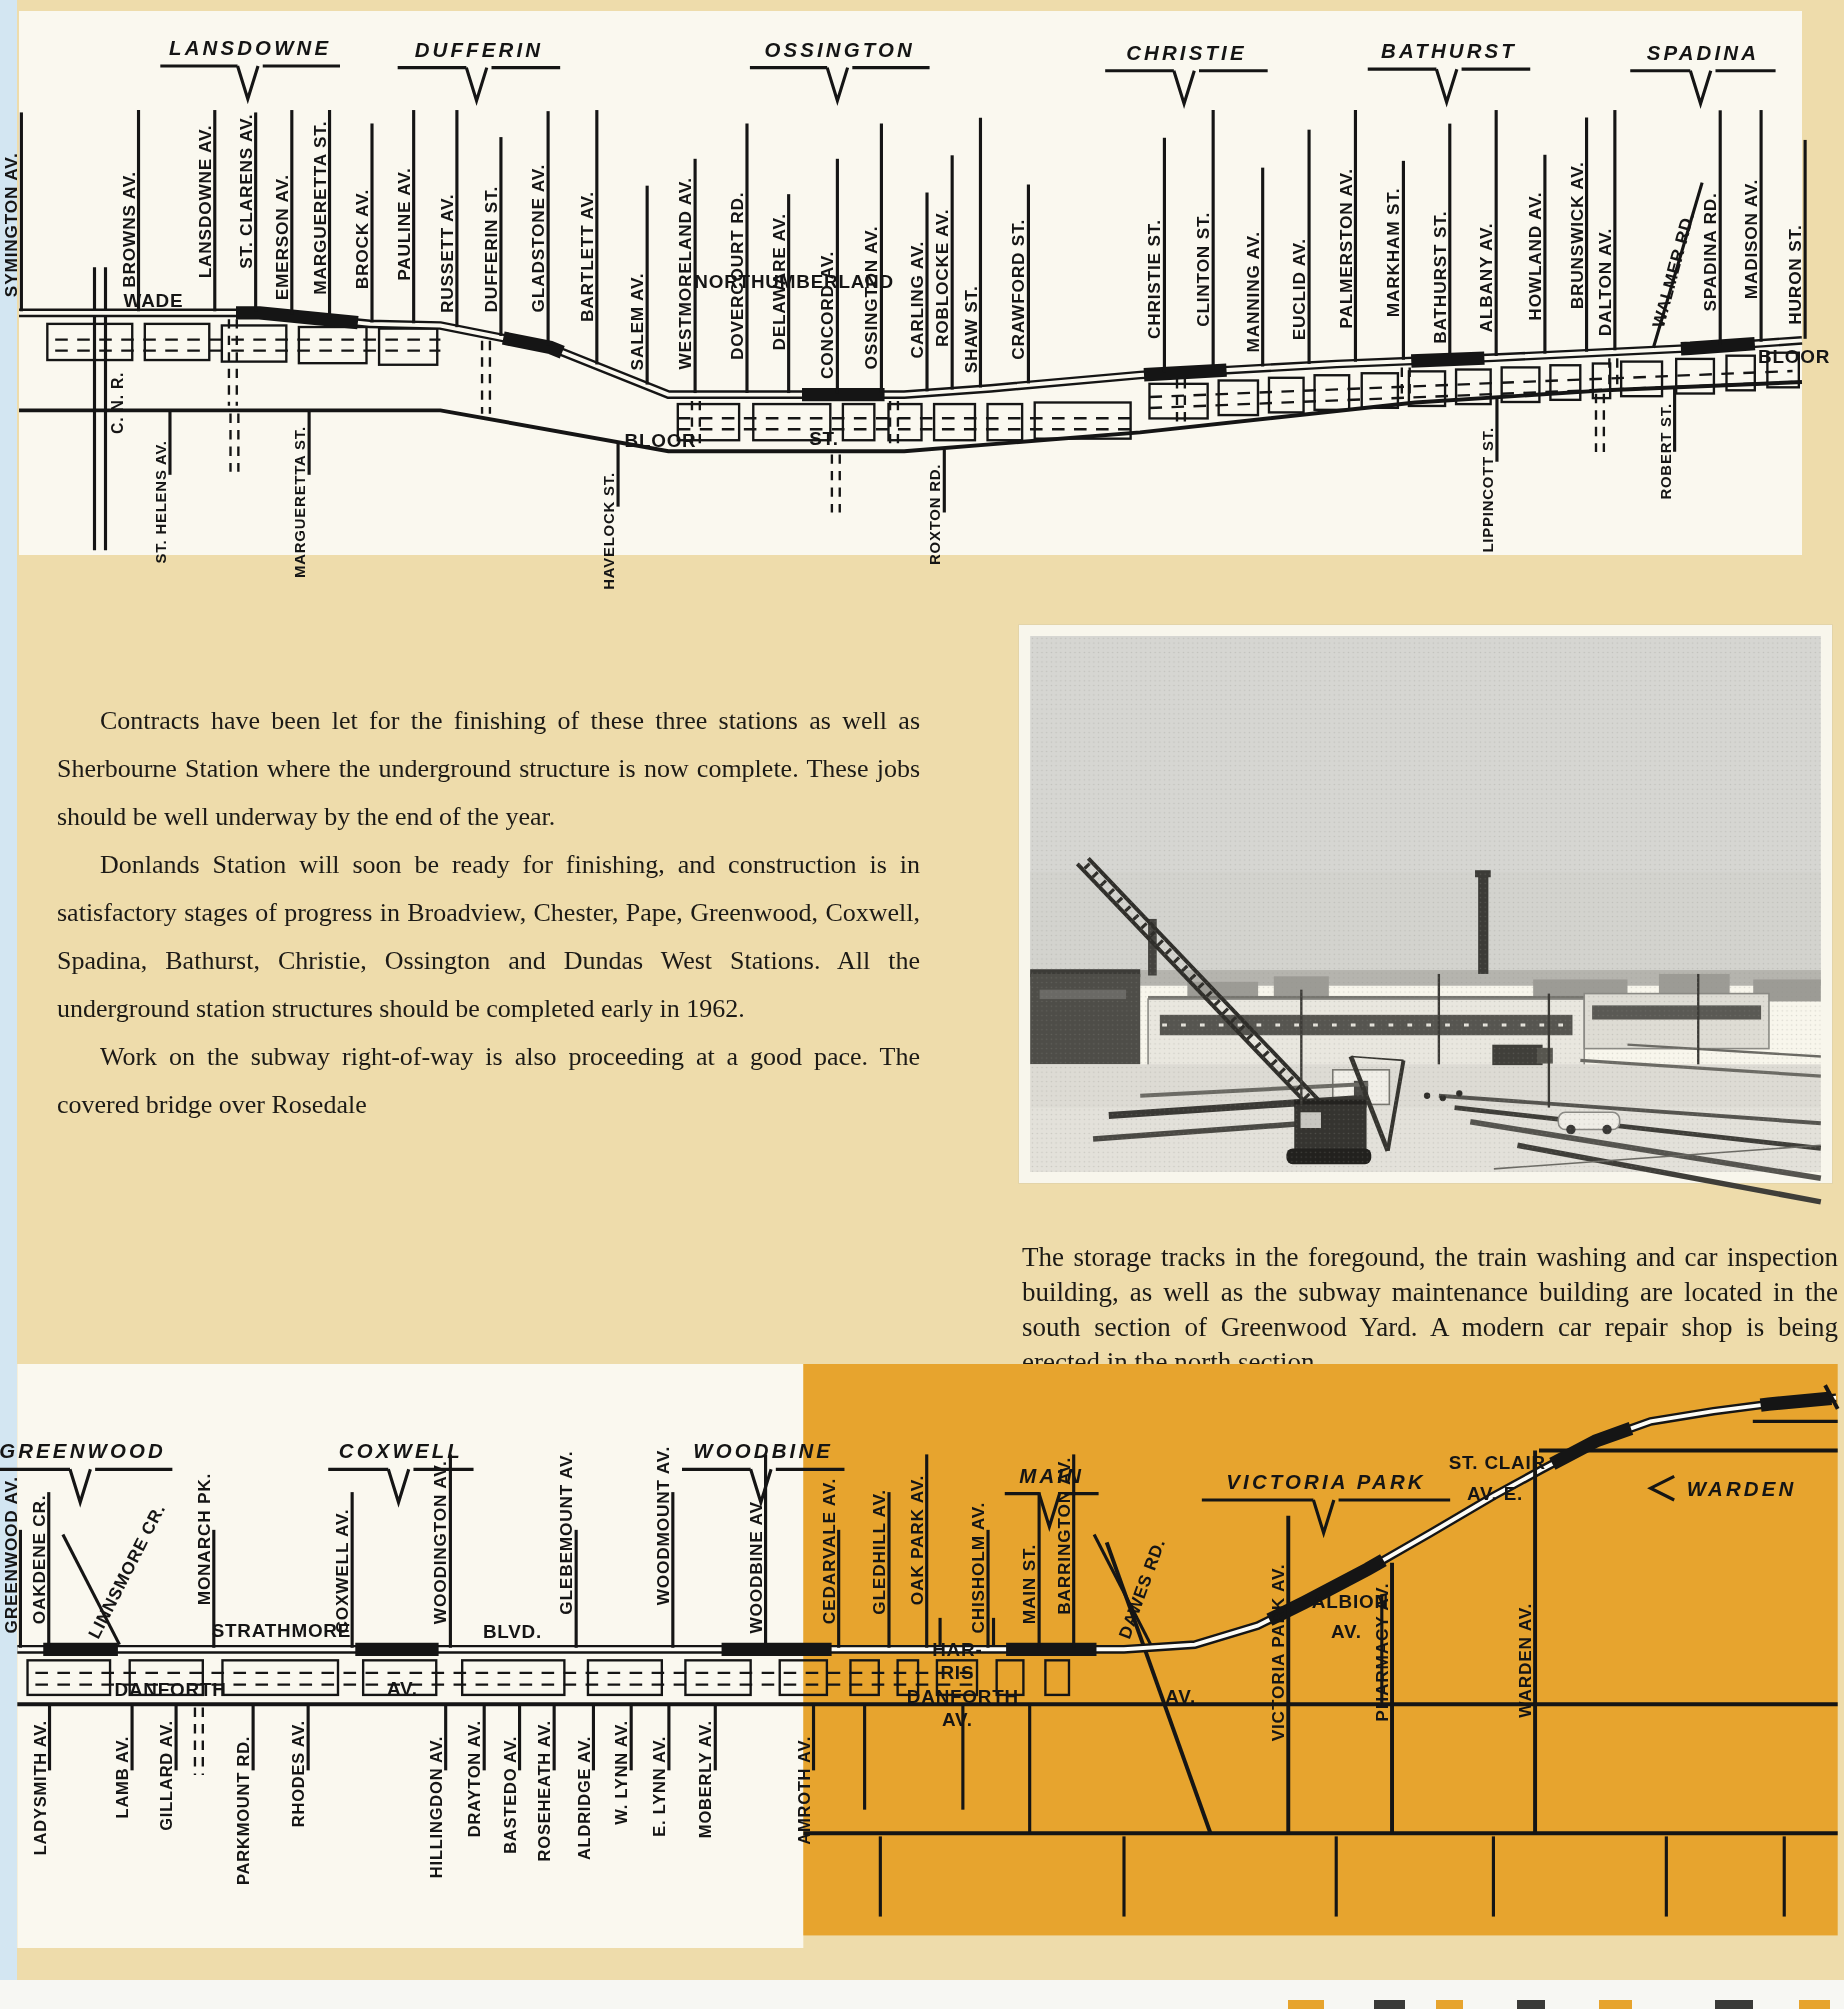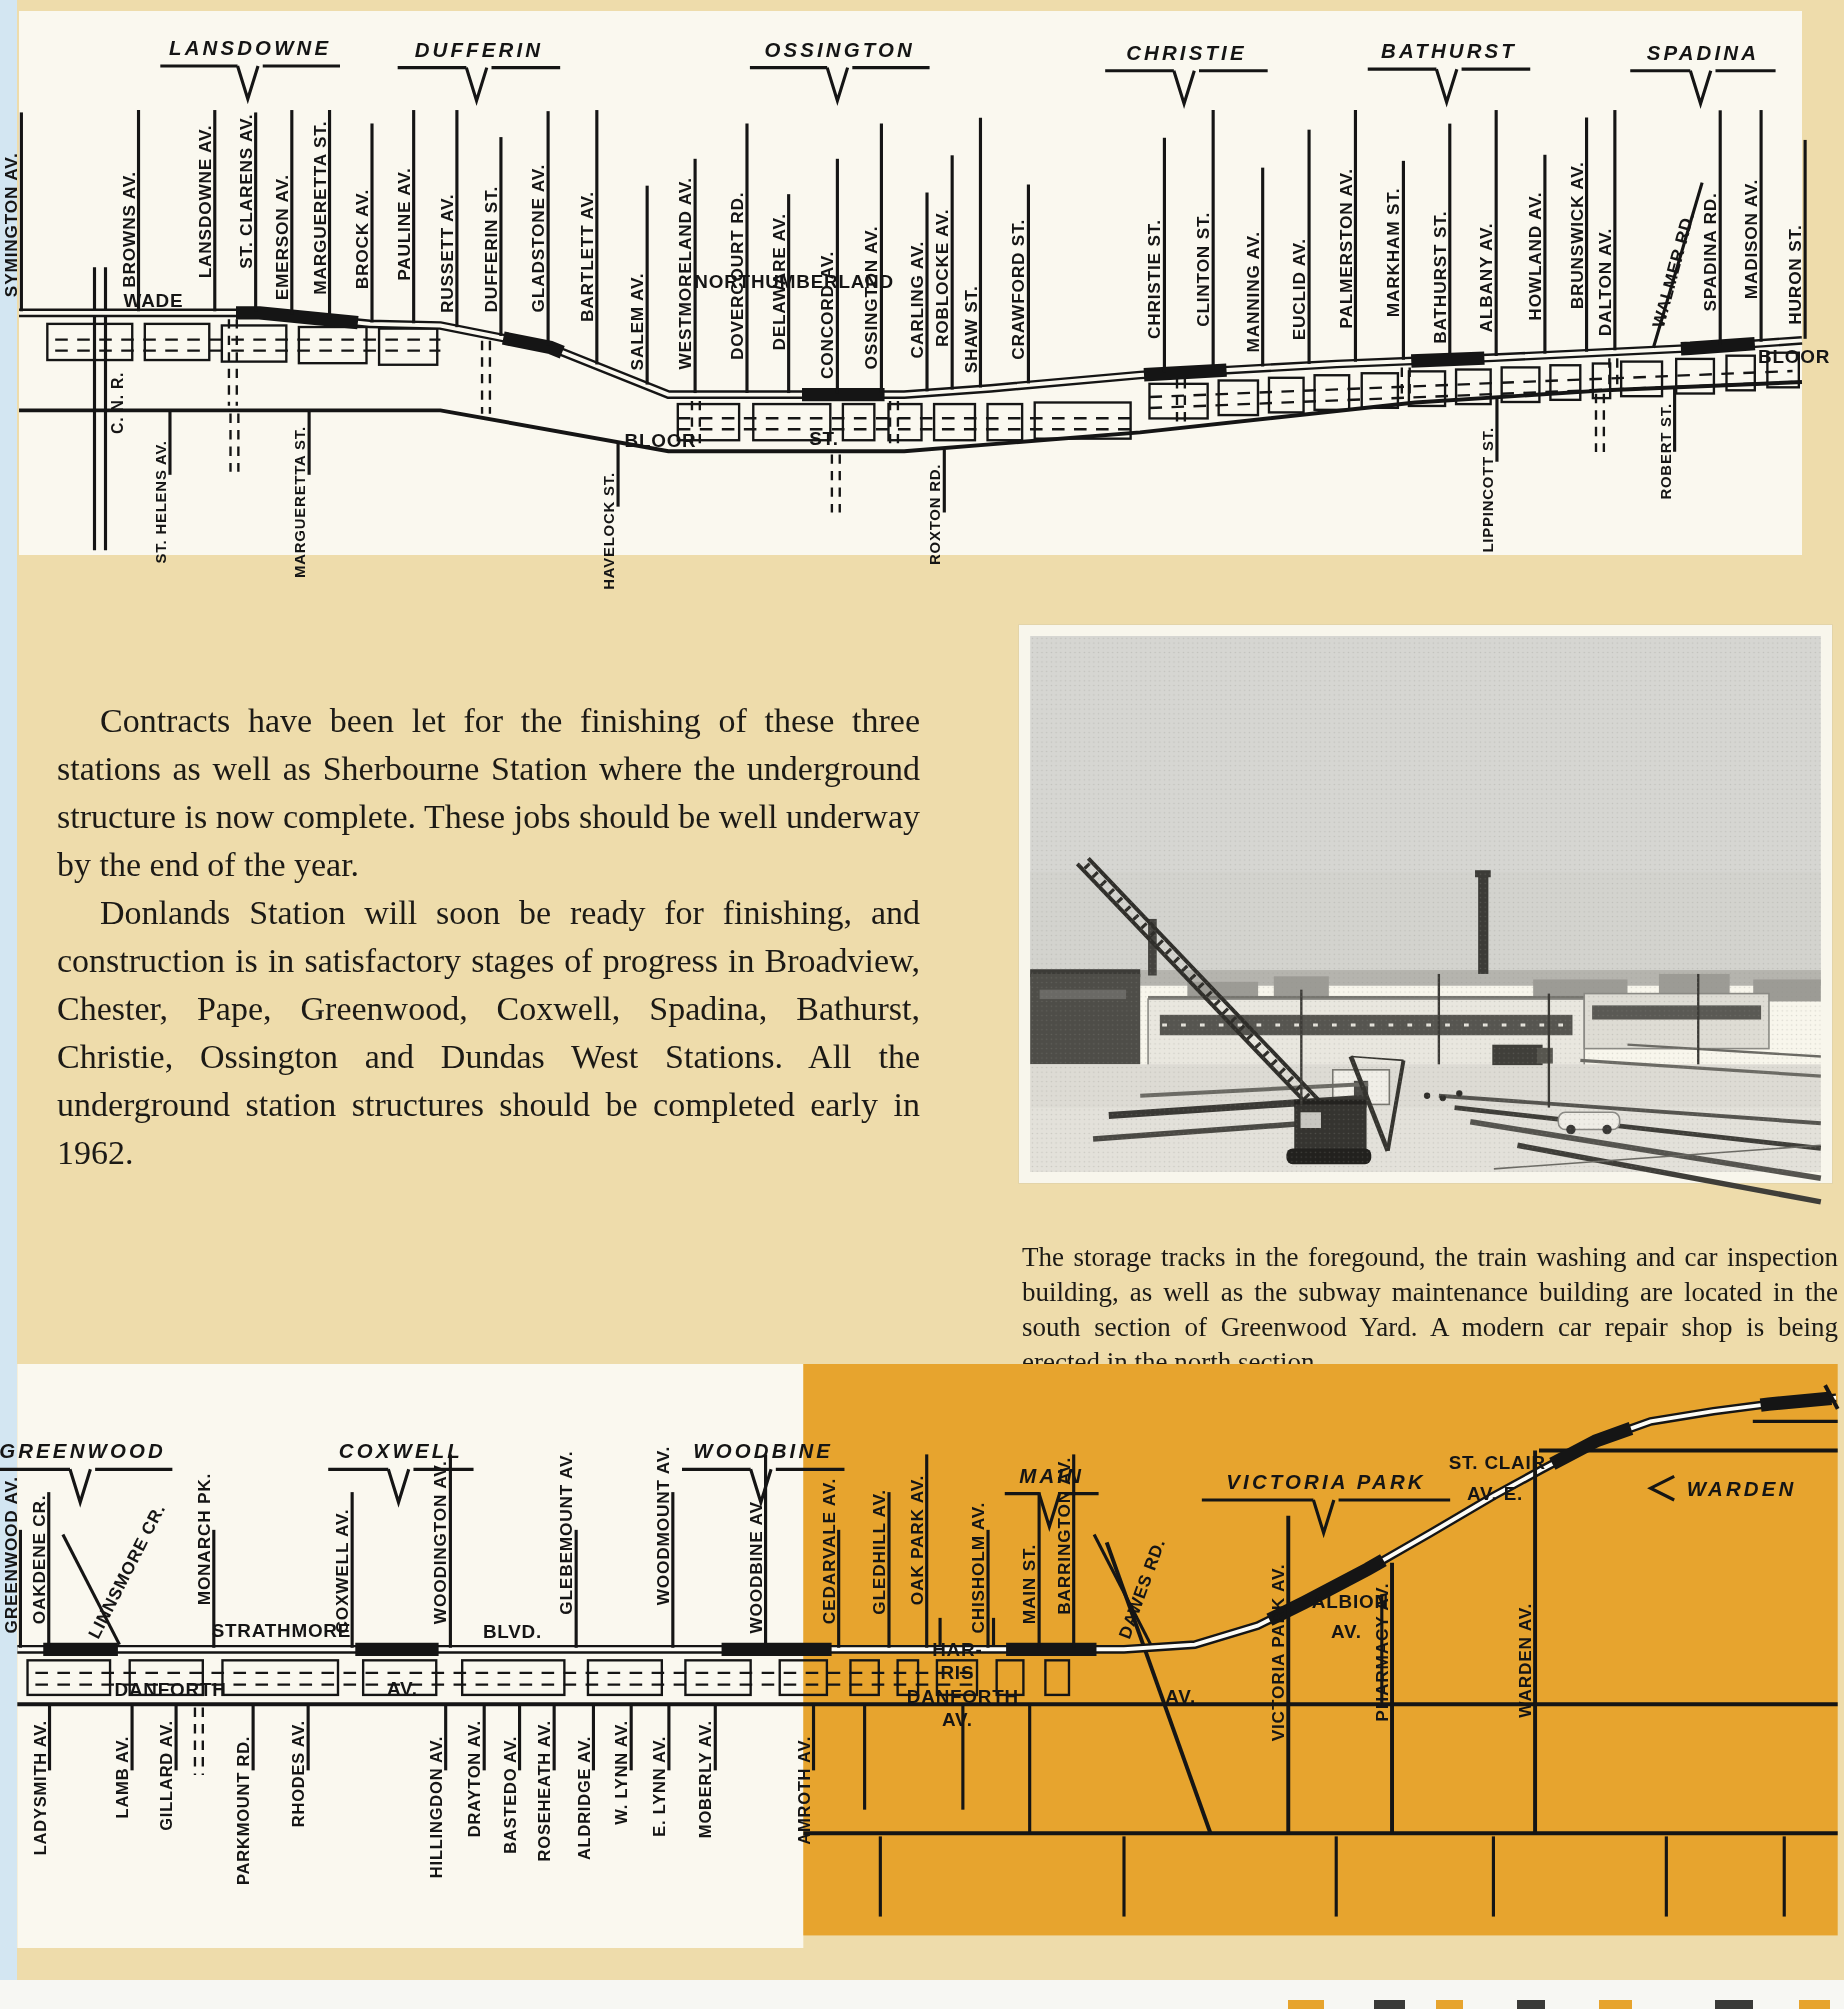--- a/index.html
+++ b/index.html
@@ -6,21 +6,21 @@
   .page{position:relative;width:1844px;height:2009px;background:#eedcab;overflow:hidden;
         font-family:"Liberation Serif",serif;color:#1c1a16;}
   .scan-edge{position:absolute;left:0;top:0;width:17.3px;height:2009px;background:#d3e6f2;}
   .map-panel{position:absolute;background:#faf8ef;}
   .map-top-panel{left:19px;top:11px;width:1783px;height:544px;}
   .map-bottom-panel{left:17.3px;top:1364px;width:1821px;height:584px;background:transparent;}
   svg{display:block;overflow:visible;}
   .mt{font-family:"Liberation Sans",sans-serif;font-weight:bold;fill:#151515;letter-spacing:1px;}
   .st{font-style:italic;letter-spacing:4px;}
   .article{position:absolute;left:57px;top:697px;width:863px;}
-  .article p{margin:0;text-indent:43px;text-align:justify;font-size:34px;line-height:48px;}
+  .article p{margin:0;text-indent:43px;text-align:justify;font-size:26px;line-height:48px;}
   .photo-frame{position:absolute;left:1019px;top:625px;width:813px;height:558px;background:#f8f6ec;
                box-shadow:0 0 0 0.8px #e0d3a8;}
   .photo-frame svg{margin:11px;}
   .caption{position:absolute;left:1022px;top:1240px;width:816px;margin:0;
            font-size:27px;line-height:35px;text-align:justify;}
   .bottom-white{position:absolute;left:0;top:1980px;width:1844px;height:30px;background:#f7f7f3;}
   .frag{position:absolute;top:20.4px;height:9.4px;}
 </style>
 </head>
 <body>
@@ -197,20 +197,21 @@
         <path d="M1739.64,88 L1827,88 M1859,88 L1946.36,88 M1827,88 L1840,130 L1853,88" stroke="#151515" stroke-width="4" fill="none"></path>
         <text x="1843" y="74" text-anchor="middle" font-size="26" class="mt st">BATHURST</text>
         <path d="M2073.56,90 L2150,90 M2182,90 L2258.44,90 M2150,90 L2163,132 L2176,90" stroke="#151515" stroke-width="4" fill="none"></path>
         <text x="2166" y="76" text-anchor="middle" font-size="26" class="mt st">SPADINA</text>
       </svg>
   </div>
 
   <section class="article">
     <p>Contracts have been let for the finishing of these three stations as well as Sherbourne Station where the underground structure is now complete. These jobs should be well underway by the end of the year.</p>
     <p>Donlands Station will soon be ready for finishing, and construction is in satisfactory stages of progress in Broadview, Chester, Pape, Greenwood, Coxwell, Spadina, Bathurst, Christie, Ossington and Dundas West Stations. All the underground station structures should be completed early in 1962.</p>
+    <p>Work on the subway right-of-way is also proceeding at a good pace. The covered bridge over Rosedale</p>
   </section>
 
   <figure class="photo-frame" style="margin:0;">
     <svg width="791" height="536" viewBox="0 0 1006 682">
       <defs>
         <pattern id="ht" width="6" height="6" patternUnits="userSpaceOnUse">
           <circle cx="3" cy="3" r="1" fill="#8f8e89" opacity="0.3"></circle>
         </pattern>
       </defs>
       <rect x="0" y="0" width="1006" height="440" fill="#d6d6d2"></rect>

